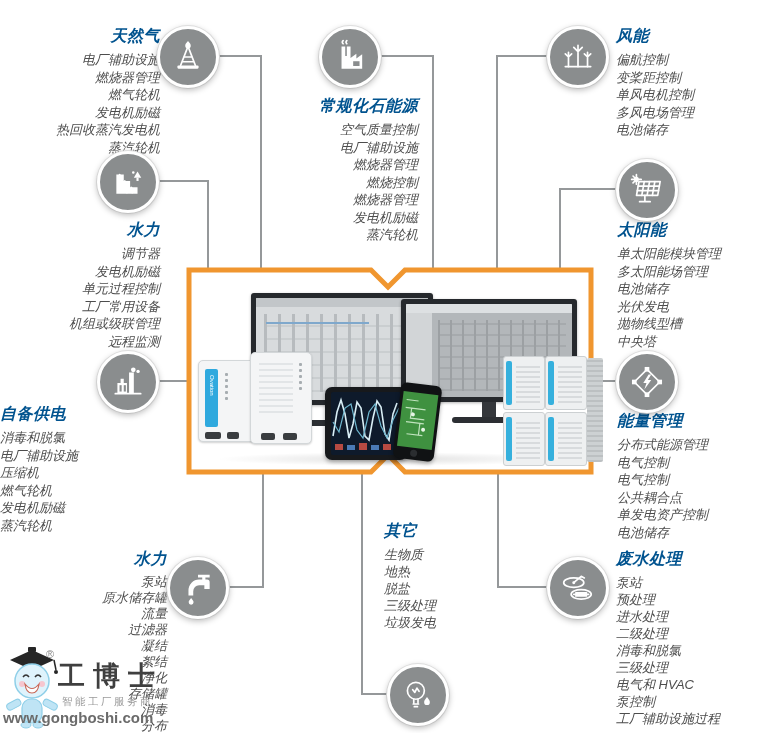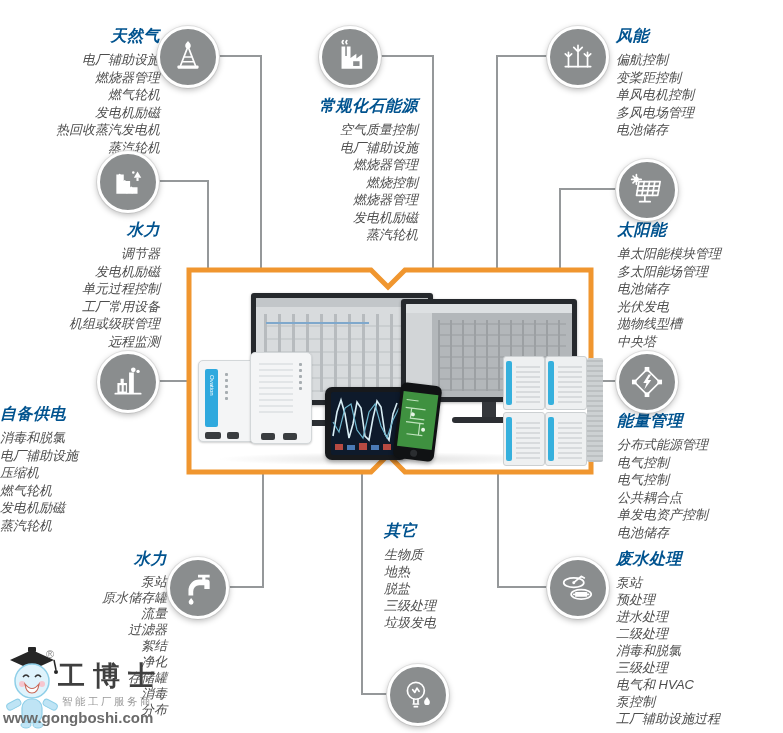--- a/index.html
+++ b/index.html
@@ -303,20 +303,21 @@
         <div>电池储存</div>
       </div>
   </div>
   <div class="txt" id="tx-water">
     <div class="heading">水力</div>
     <div class="items tight">
         <div>泵站</div>
         <div>原水储存罐</div>
         <div>流量</div>
         <div>过滤器</div>
+        <div>凝结</div>
         <div>絮结</div>
         <div>净化</div>
         <div>存储罐</div>
         <div>消毒</div>
         <div>分布</div>
       </div>
   </div>
   <div class="txt" id="tx-other">
     <div class="heading">其它</div>
     <div class="items mid">

